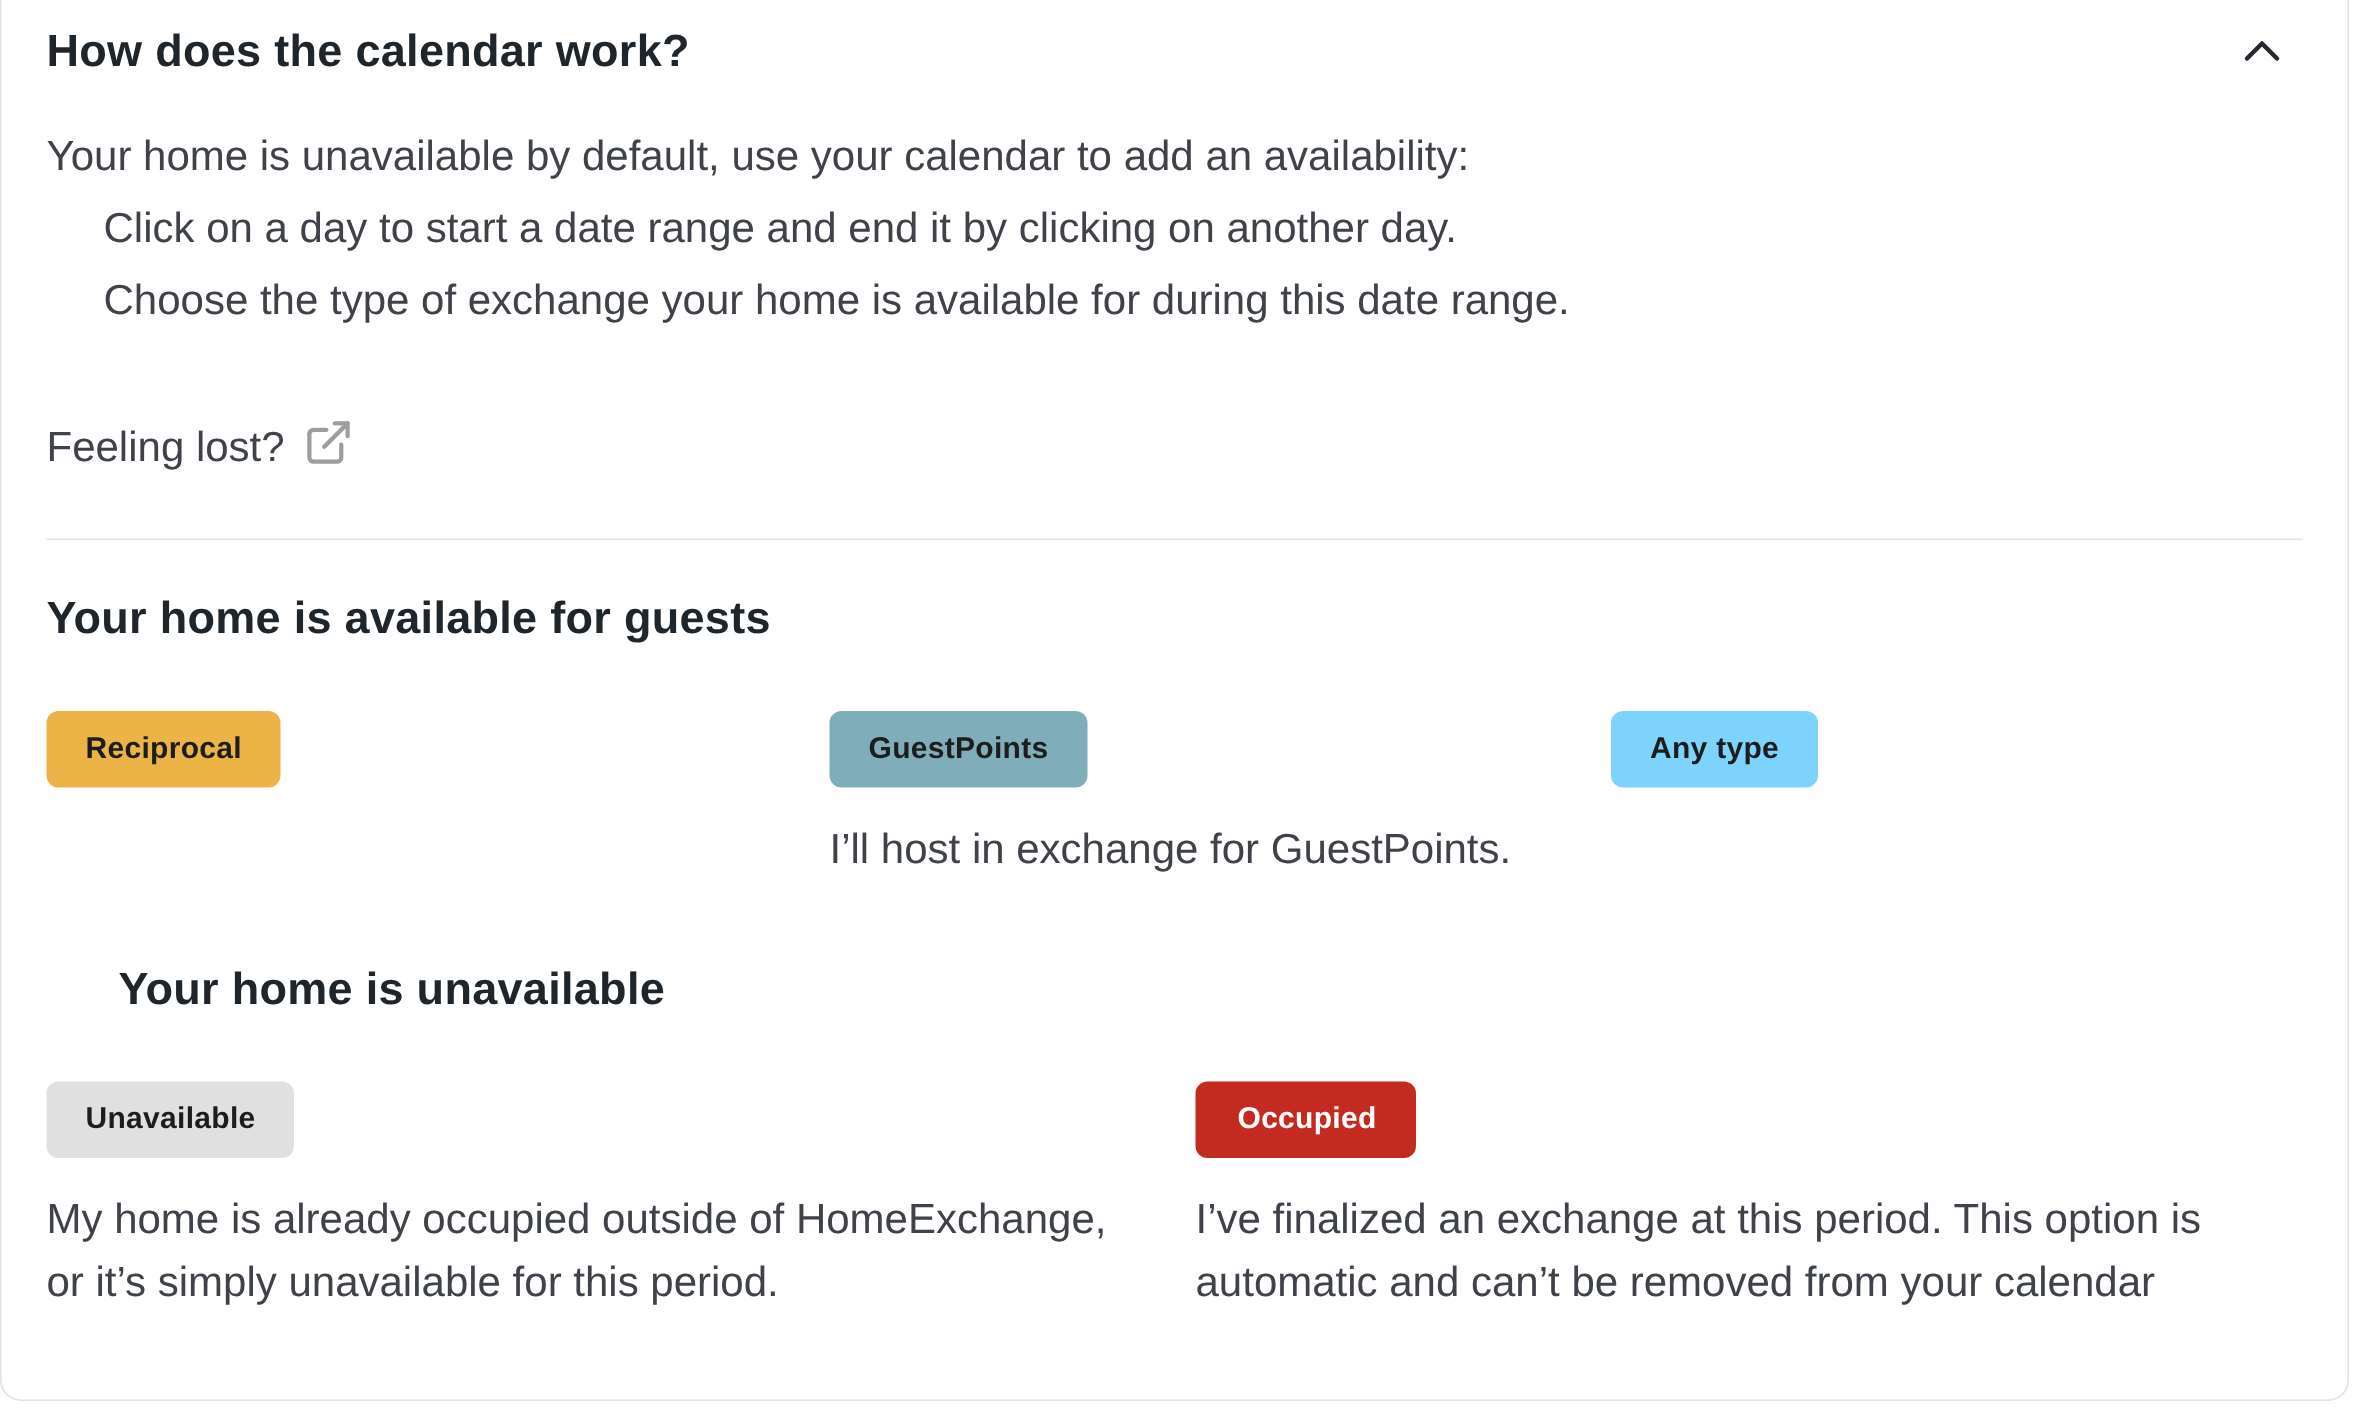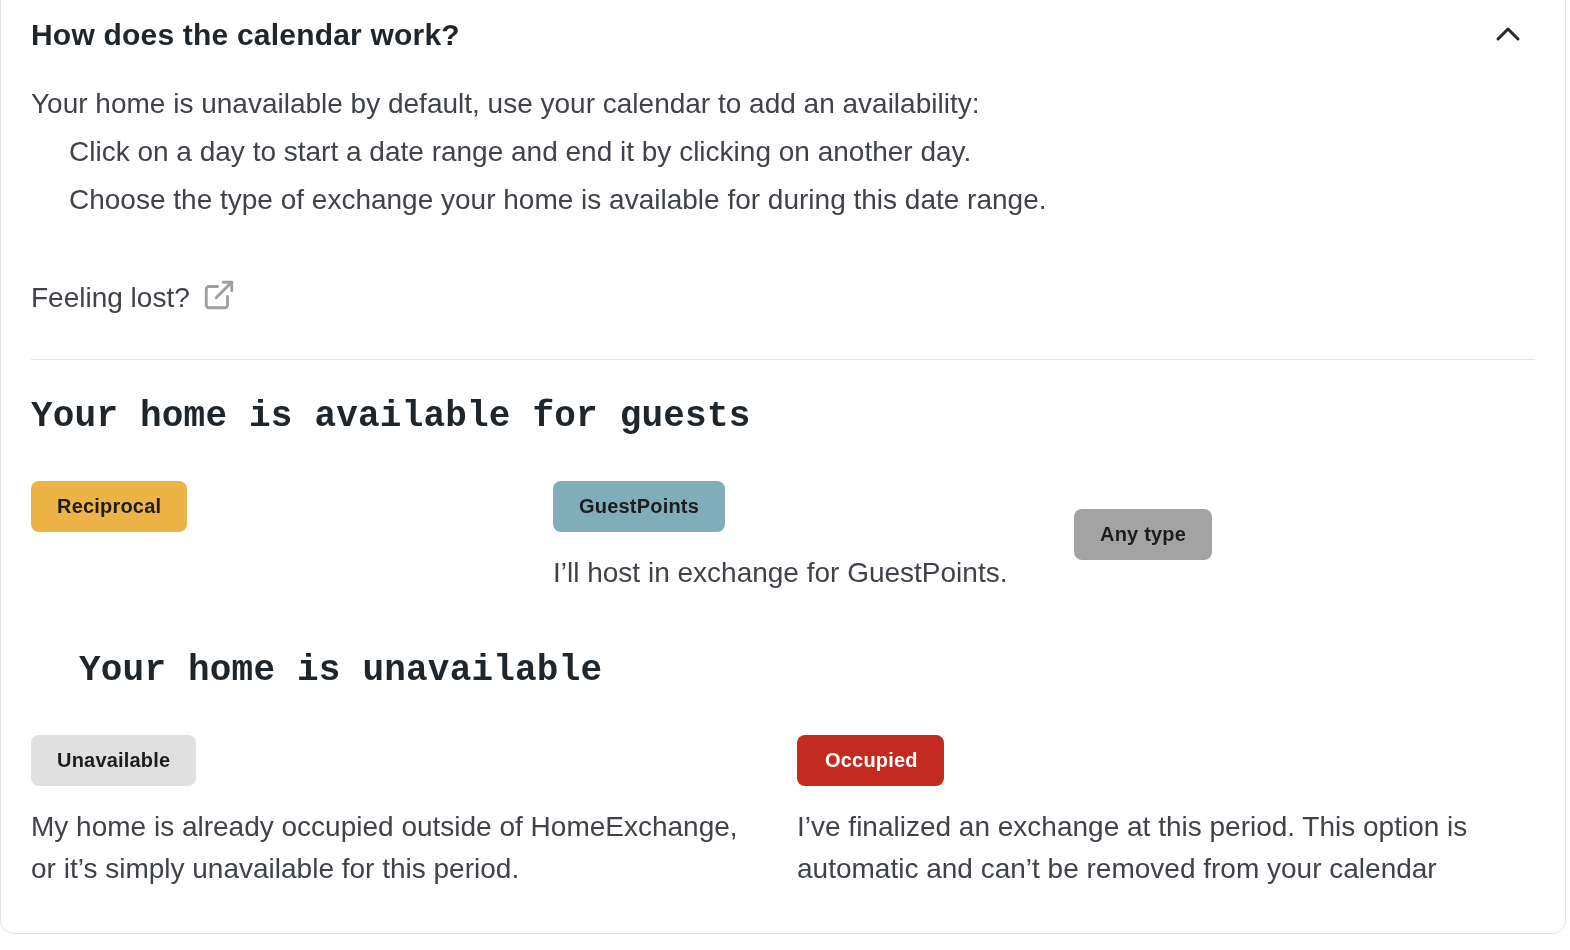--- a/index.html
+++ b/index.html
@@ -79,25 +79,24 @@
     margin-left: 2px;
     margin-top: 2px;
   }
   .divider {
     border: none;
     border-top: 1px solid #e3e3e3;
     margin: 40px 0 0 0;
   }
   .section-heading {
     margin: 36px 0 0 0;
-    font-size: 36px;
+    font-size: 30px;
     font-weight: bold;
     color: #1e252b;
     letter-spacing: 0.2px;
-    font-family: Liberation Mono, monospace;
   }
   .grid {
     display: grid;
     margin-top: 44px;
   }
   .grid3 { grid-template-columns: 522px 521px 1fr; }
   .grid2 { grid-template-columns: 766px 1fr; }
   .type-col { padding-right: 48px; }
   .badge {
     display: inline-block;
@@ -155,21 +154,21 @@
 
   <div class="grid grid3">
     <div class="type-col">
       <span class="badge" style="background-color: rgb(236, 179, 71); color: rgb(29, 29, 29);">Reciprocal</span>
     </div>
     <div class="type-col">
       <span class="badge" style="background-color: rgb(127, 173, 186); color: rgb(29, 29, 29);">GuestPoints</span>
       <p class="desc">I’ll host in exchange for GuestPoints.</p>
     </div>
     <div class="type-col">
-      <span class="badge" style="background-color: #a3a3a3; color: rgb(29, 29, 29); margin-top: 28px;">Any type</span>
+      <span class="badge" style="background-color: #7dd3fc; color: rgb(29, 29, 29);">Any type</span>
     </div>
   </div>
 
   <h2 class="section-heading section2-heading">Your home is unavailable</h2>
 
   <div class="grid grid2">
     <div class="type-col">
       <span class="badge" style="background-color: rgb(224, 224, 224); color: rgb(29, 29, 29);">Unavailable</span>
       <p class="desc">My home is already occupied outside of HomeExchange, or it’s simply unavailable for this period.</p>
     </div>

